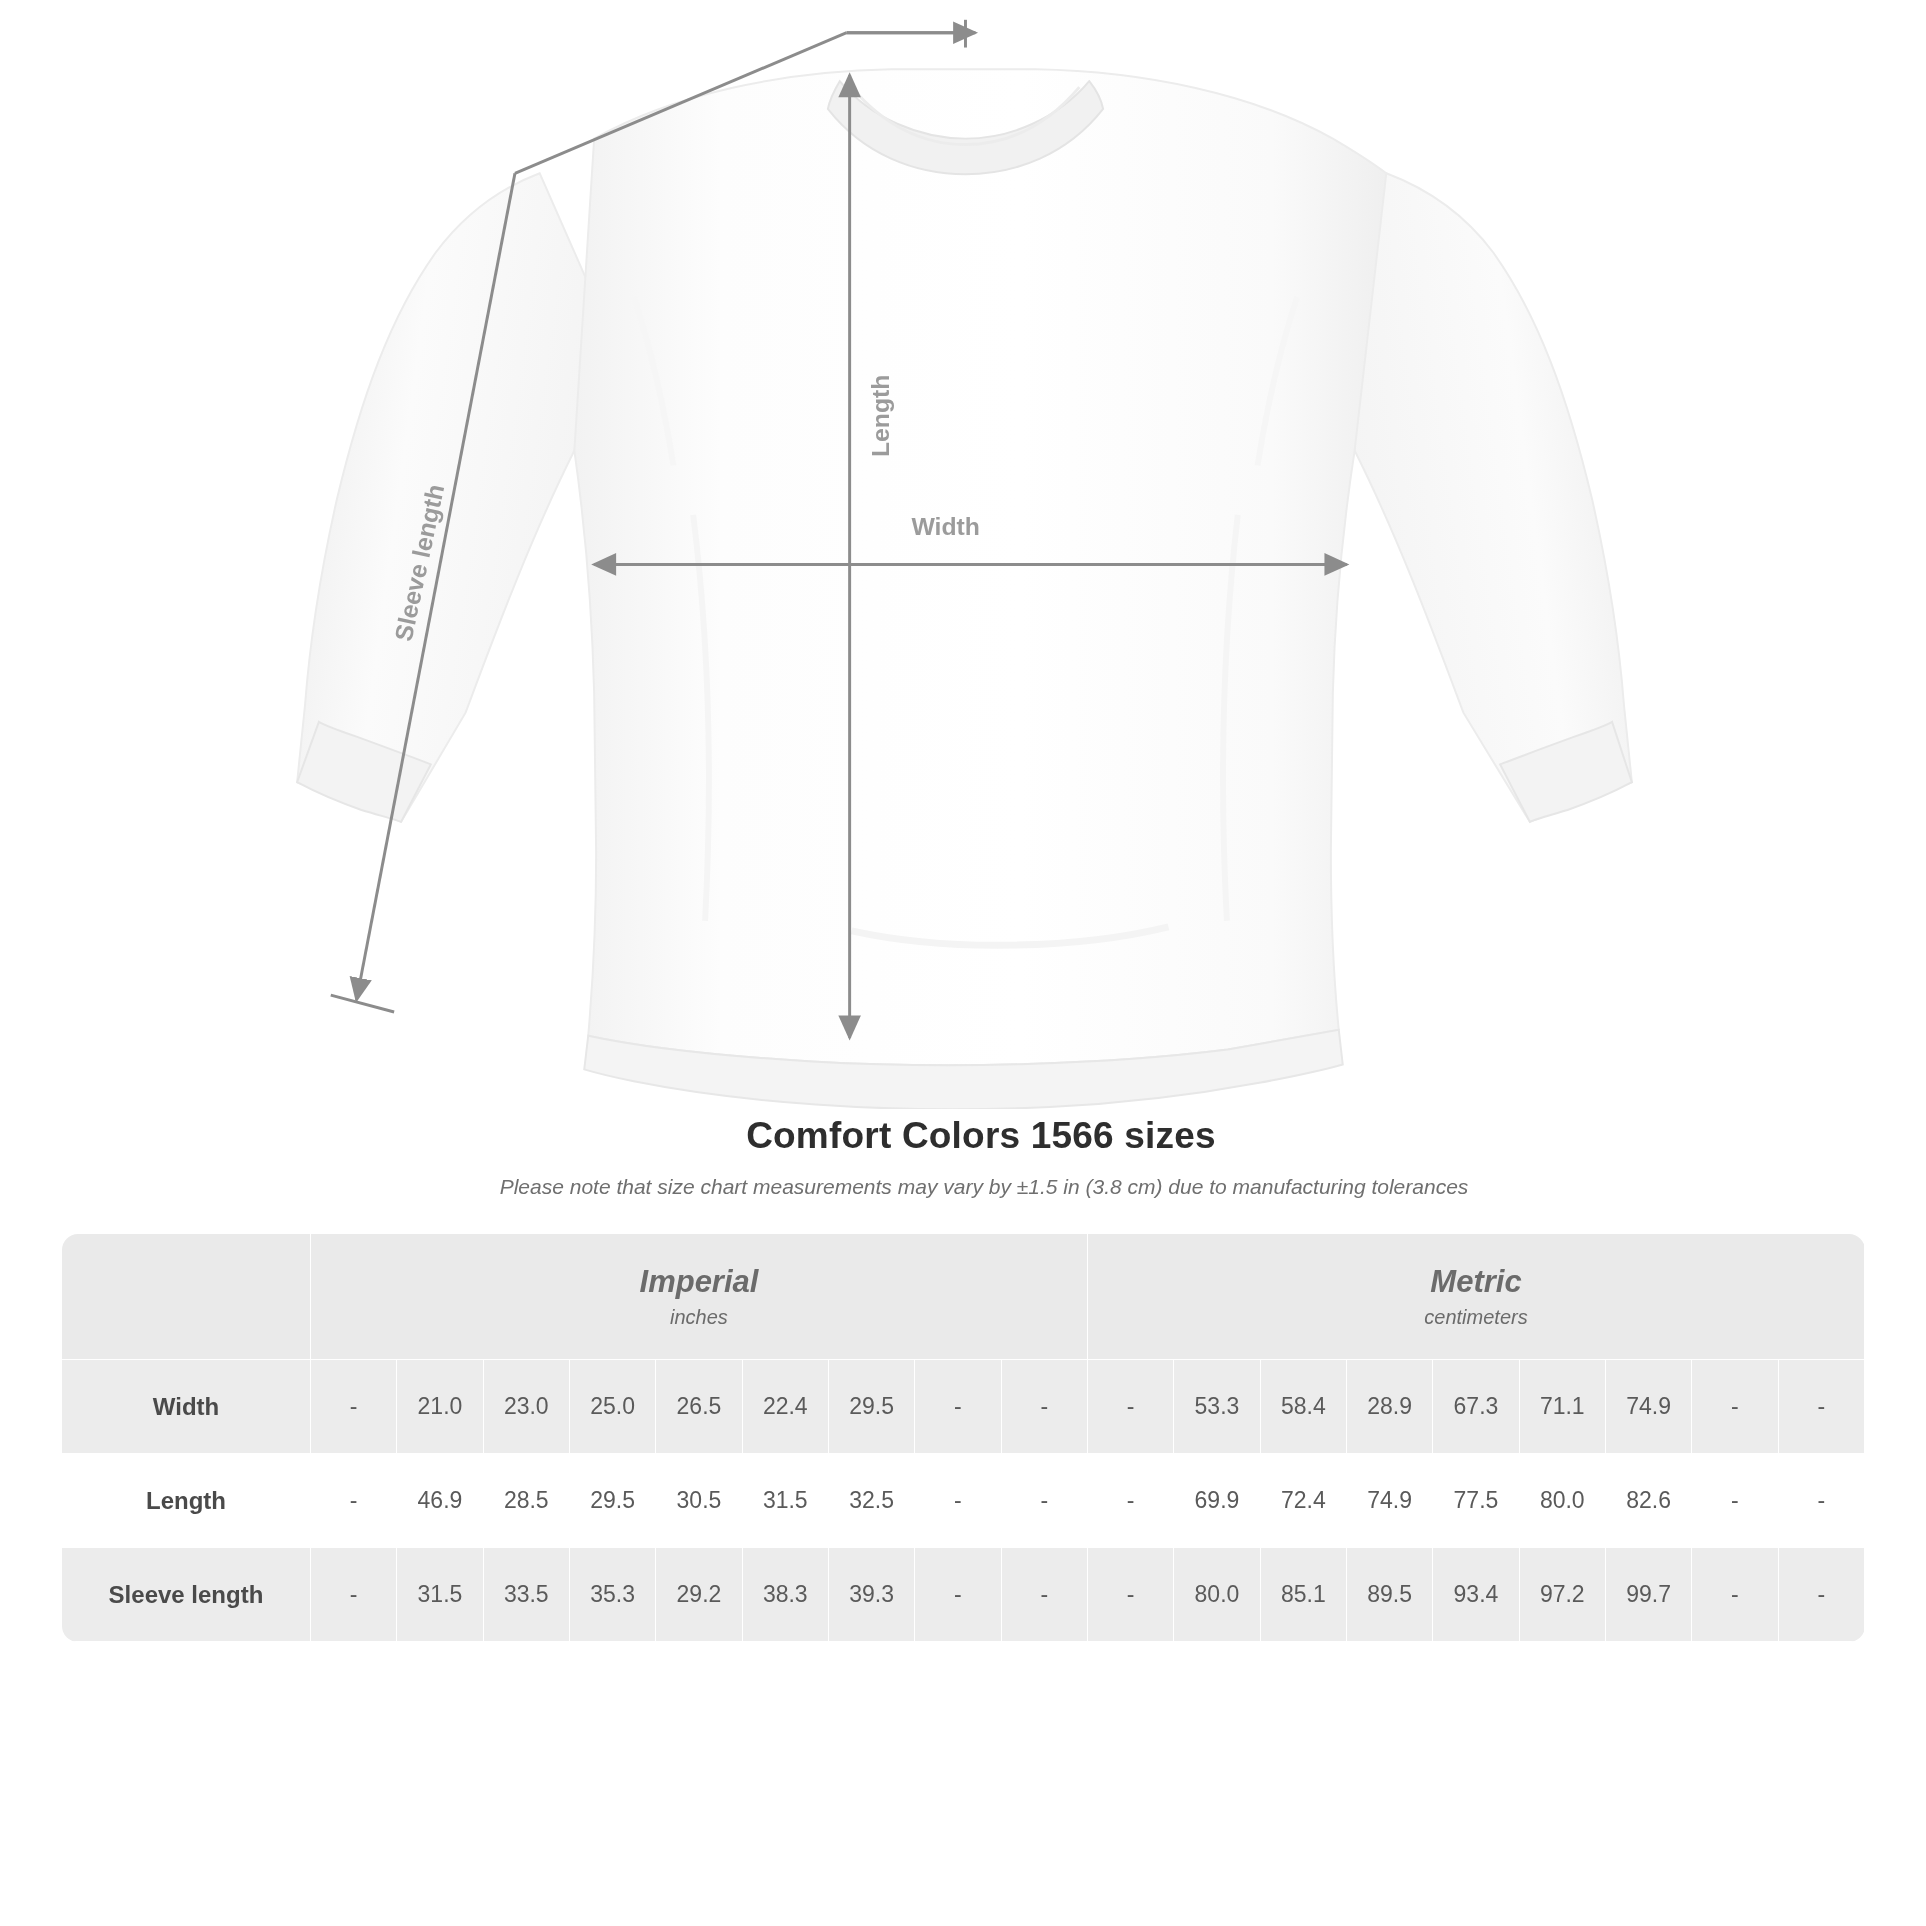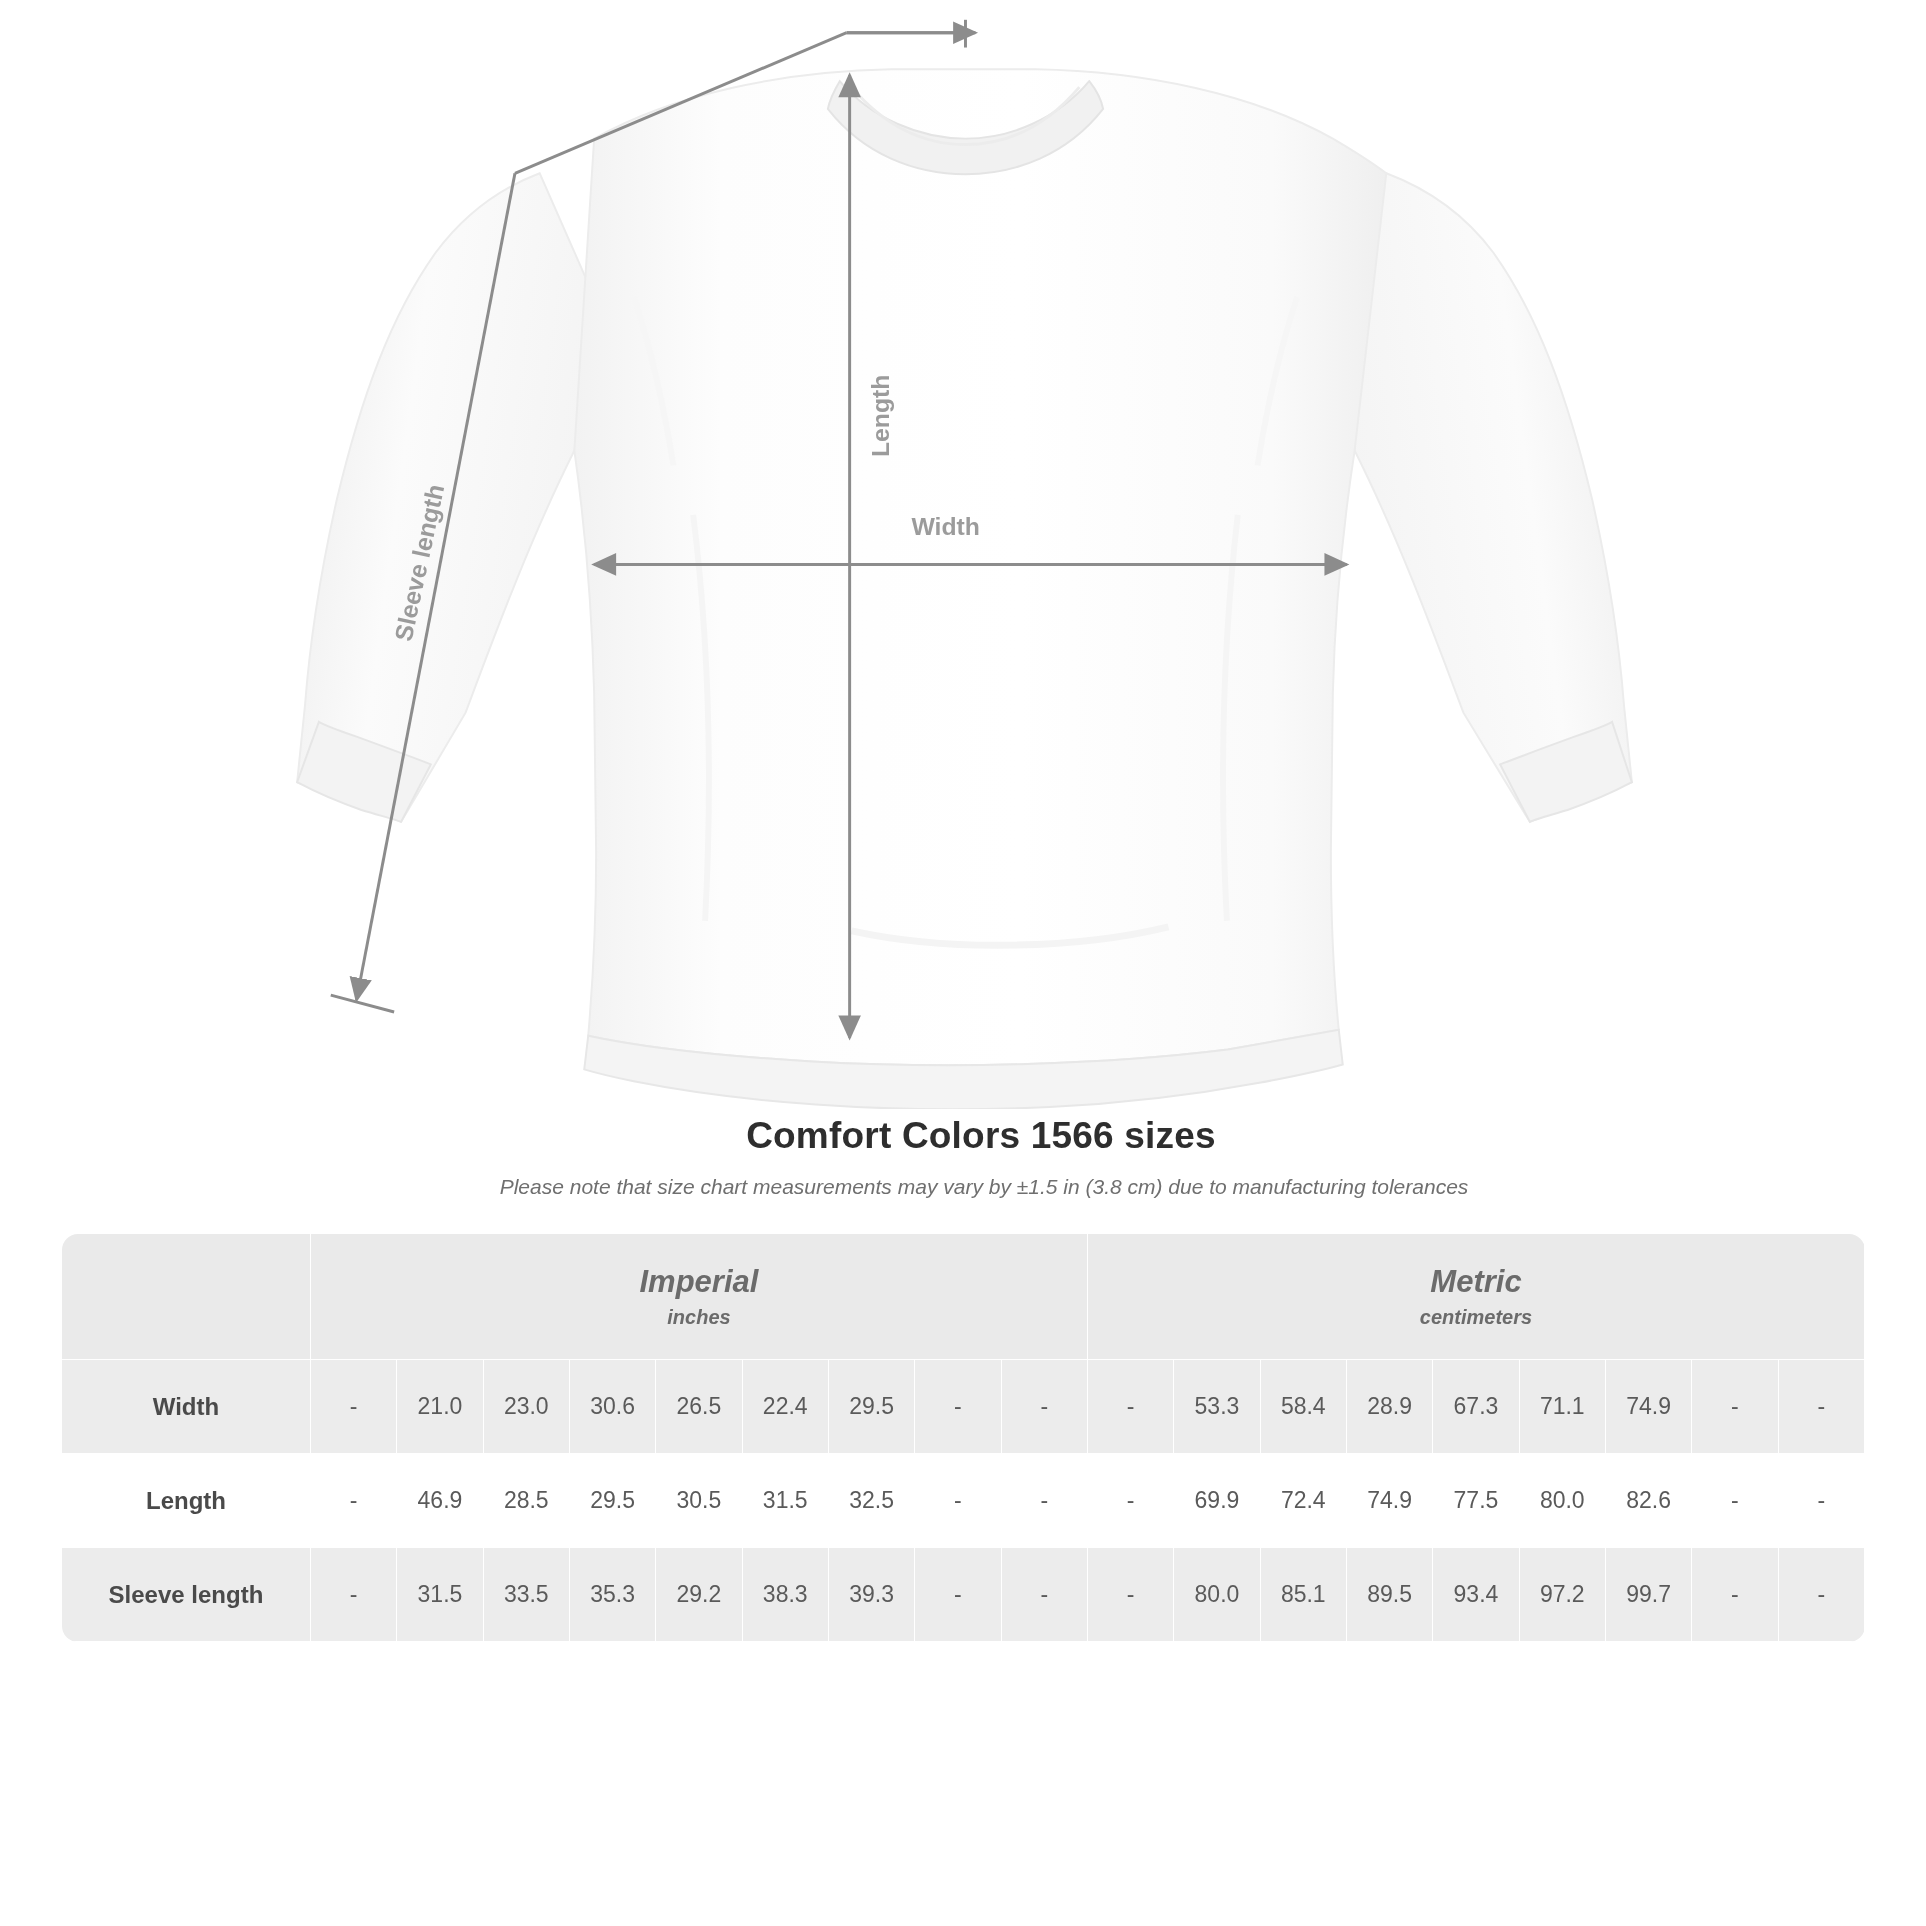--- a/index.html
+++ b/index.html
@@ -83,21 +83,20 @@
     font-style: italic;
     font-weight: bold;
     color: #6b6b6b;
     line-height: 1.15;
   }
   .unit-sub {
     font-size: 20px;
     font-style: italic;
     color: #6b6b6b;
     margin-top: 6px;
-    font-weight: bold;
   }
   
   .size-row td {
     background: #ffffff;
     height: 95px;
     font-weight: bold;
     font-size: 23px;
     color: #5d5d5d;
   }
   .size-row td.rowlabel {
@@ -248,21 +247,21 @@
             <div class="unit-sub">centimeters</div>
           </td>
         </tr>
 
 
         <tr class="data-row shade">
           <td class="rowlabel">Width</td>
           <td class="val">-</td>
           <td class="val">21.0</td>
           <td class="val">23.0</td>
-          <td class="val">30.6</td>
+          <td class="val">25.0</td>
           <td class="val">26.5</td>
           <td class="val">22.4</td>
           <td class="val">29.5</td>
           <td class="val">-</td>
           <td class="val">-</td>
           <td class="val">-</td>
           <td class="val">53.3</td>
           <td class="val">58.4</td>
           <td class="val">28.9</td>
           <td class="val">67.3</td>

